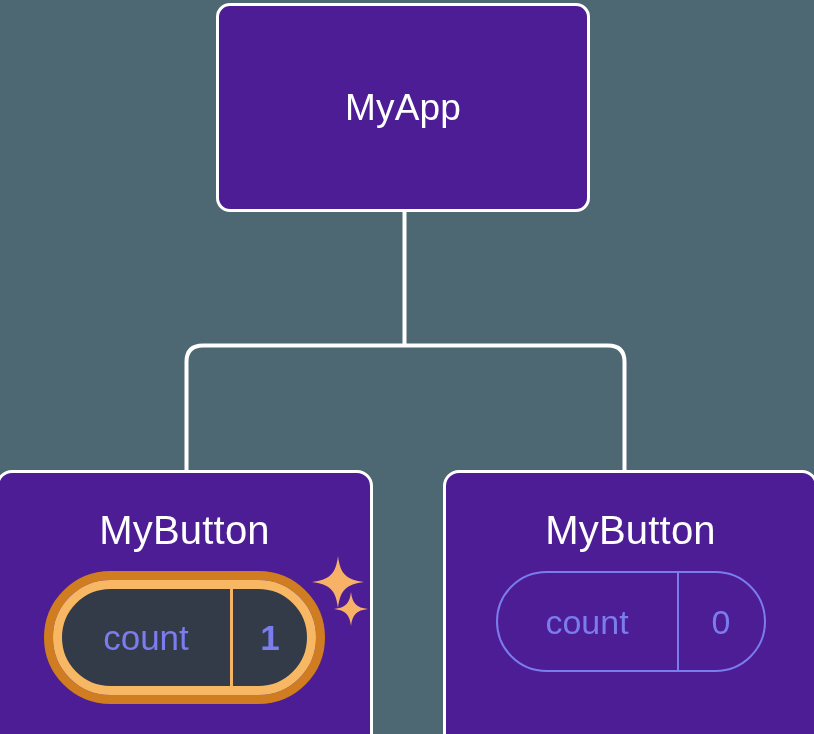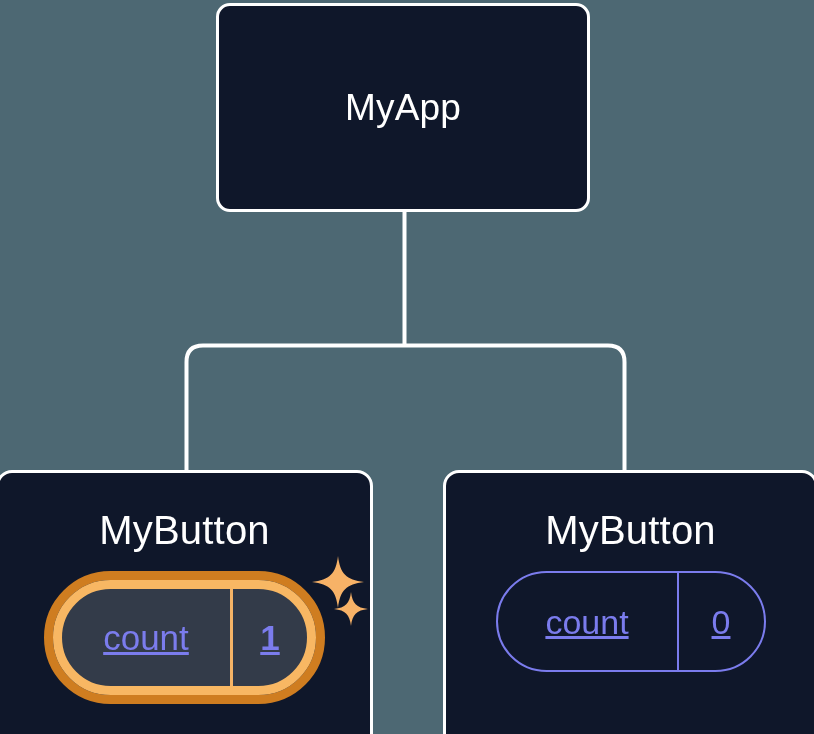--- a/index.html
+++ b/index.html
@@ -27,21 +27,21 @@
     top: 0;
     width: 814px;
     height: 734px;
     pointer-events: none;
   }
 
   
   .node {
     position: absolute;
     box-sizing: border-box;
-    background: #0f172a;
+    background: #4c1d95;
     border: 3px solid #ffffff;
     border-radius: 14px;
     display: flex;
     flex-direction: column;
     align-items: center;
   }
   .node-root {
     left: 216px;
     top: 3px;
     width: 374px;
@@ -77,21 +77,20 @@
     display: flex;
     align-items: stretch;
     background: transparent;
   }
   .pill-label, .pill-value {
     display: flex;
     align-items: center;
     justify-content: center;
     color: #7b7ced;
     line-height: 1;
-    text-decoration: underline;
   }
 
   
   .pill-plain {
     width: 270px;
     height: 101px;
     border: 2px solid #7b7ced;
     border-radius: 51px;
   }
   .pill-plain .pill-label {

